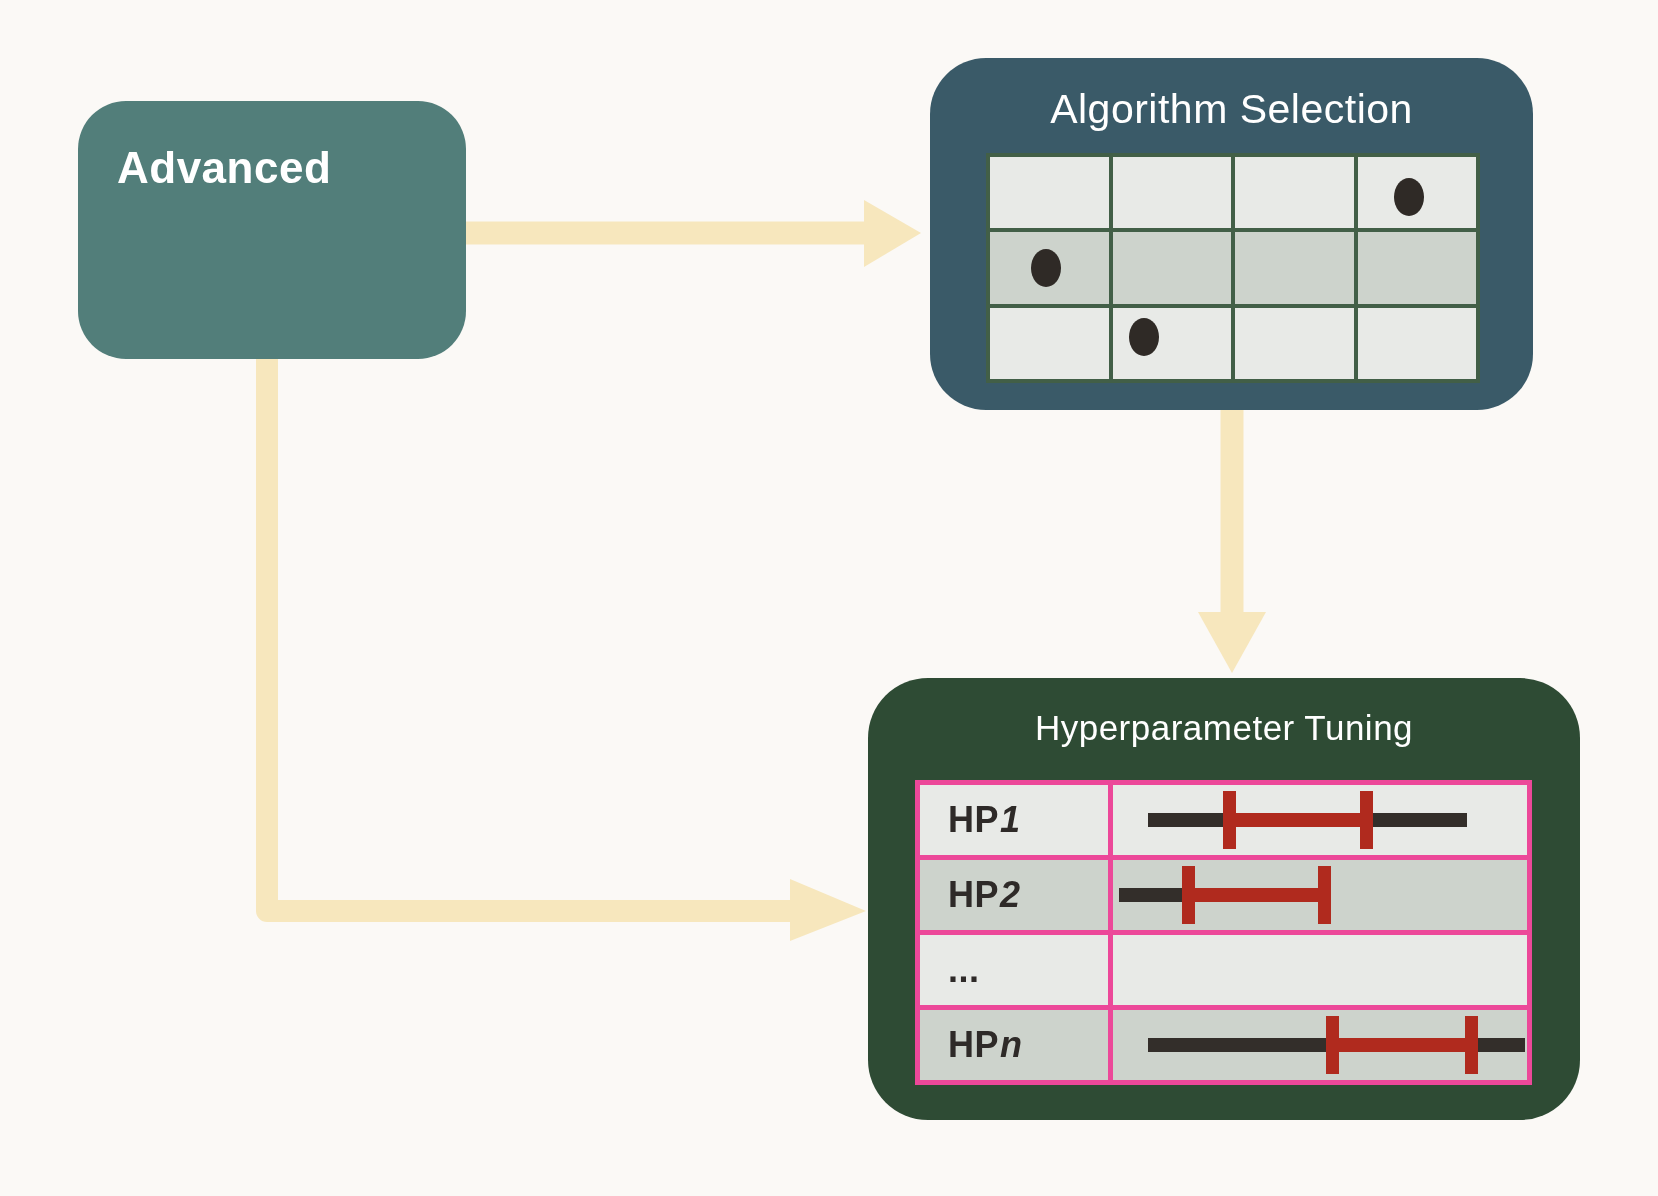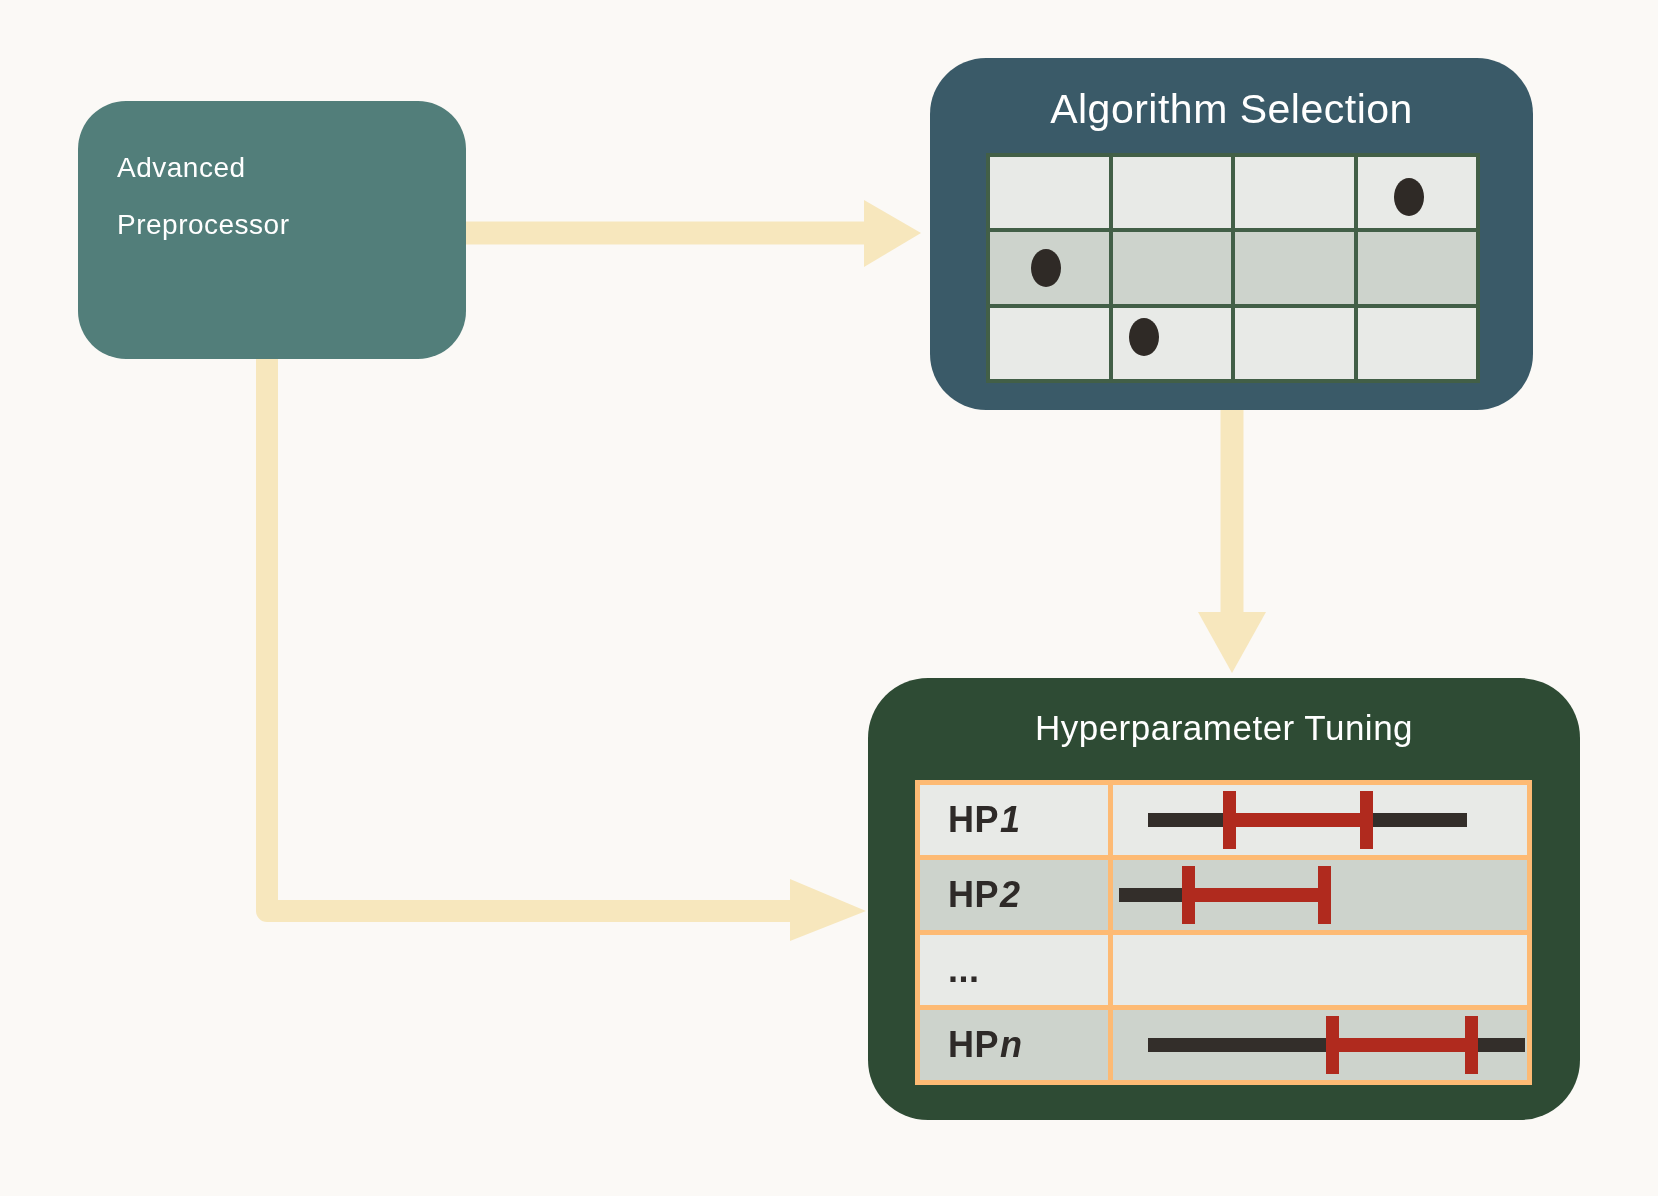--- a/index.html
+++ b/index.html
@@ -18,21 +18,21 @@
   .box{position:absolute;box-sizing:border-box;}
 
   
   .preprocessor-box{
     left:78px;top:101px;width:388px;height:258px;
     background:#527E7A;border-radius:48px;
     color:#FFFFFF;
     padding:38px 0 0 39px;
   }
   .pre-line{
-    font-size:28px;line-height:57px;font-weight:400;
+    font-size:44px;line-height:57px;font-weight:700;
     letter-spacing:0.5px;
   }
 
   
   .algo-box{
     left:930px;top:58px;width:603px;height:352px;
     background:#3A5A68;border-radius:56px;
     color:#FFFFFF;
   }
   .box-title{
@@ -98,21 +98,20 @@
     </g>
 
     <g>
       <path d="M267,358 V911 H792" stroke="#F7E7BD" stroke-width="22" fill="none" stroke-linejoin="round"></path>
       <polygon points="790,879 866,911 790,941" fill="#F7E7BD"></polygon>
     </g>
   </svg>
 
   <div class="box preprocessor-box">
     <div class="pre-line">Advanced</div>
-    <div class="pre-line">Preprocessor</div>
   </div>
 
   <div class="box algo-box">
     <div class="box-title">Algorithm Selection</div>
     <div class="algo-grid" id="algo-grid" style="background: rgb(66, 95, 71);">
         <div class="algo-cell" style="background: rgb(232, 234, 231);"></div>
         <div class="algo-cell" style="background: rgb(232, 234, 231);"></div>
         <div class="algo-cell" style="background: rgb(232, 234, 231);"></div>
         <div class="algo-cell" style="background: rgb(232, 234, 231);">
           <div class="algo-dot" style="background: rgb(47, 42, 38); transform: translate(calc(-50% - 8px), calc(-50% + 4px));"></div>
@@ -127,21 +126,21 @@
         <div class="algo-cell" style="background: rgb(232, 234, 231);">
           <div class="algo-dot" style="background: rgb(47, 42, 38); transform: translate(calc(-50% - 28px), calc(-50% - 6px));"></div>
         </div>
         <div class="algo-cell" style="background: rgb(232, 234, 231);"></div>
         <div class="algo-cell" style="background: rgb(232, 234, 231);"></div>
       </div>
   </div>
 
   <div class="box hyper-box">
     <div class="box-title">Hyperparameter Tuning</div>
-    <div class="hp-table" id="hp-table" style="background: #fdba74;">
+    <div class="hp-table" id="hp-table" style="background: #ec4899;">
         <div class="hp-row">
           <div class="hp-label-cell" style="background: rgb(232, 234, 231);">
             <span>HP</span>
             <i>1</i>
           </div>
           <div class="hp-value-cell" style="background: rgb(232, 234, 231);">
             <div class="bar-black" style="background: rgb(51, 46, 42); left: 8.5%; width: 77%;"></div>
             <div class="bar-red" style="background: rgb(176, 42, 30); left: 28%; width: 33%;"></div>
             <div class="cap" style="background: rgb(176, 42, 30); left: calc(28% - 6px);"></div>
             <div class="cap" style="background: rgb(176, 42, 30); left: calc(61% - 6px);"></div>

